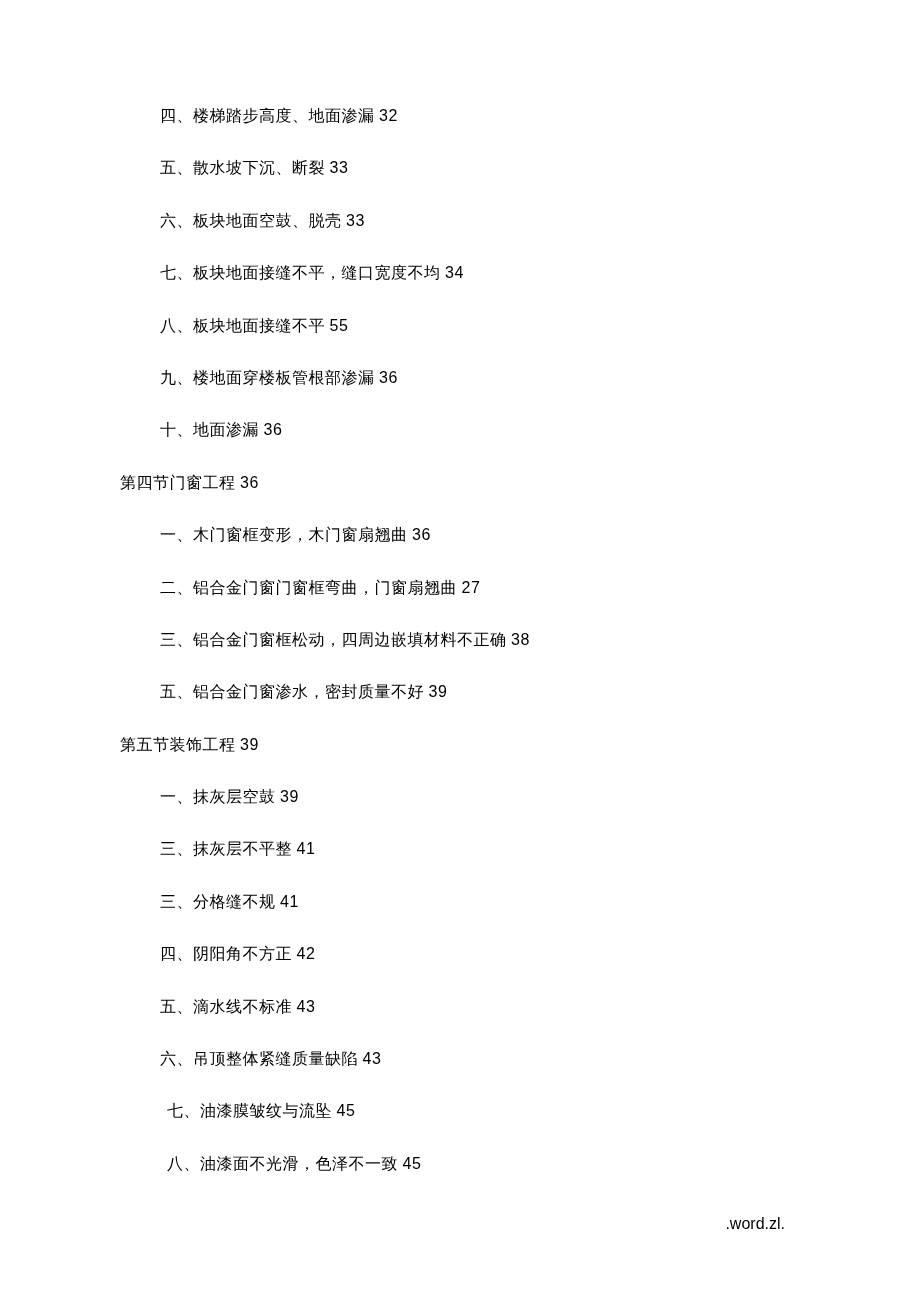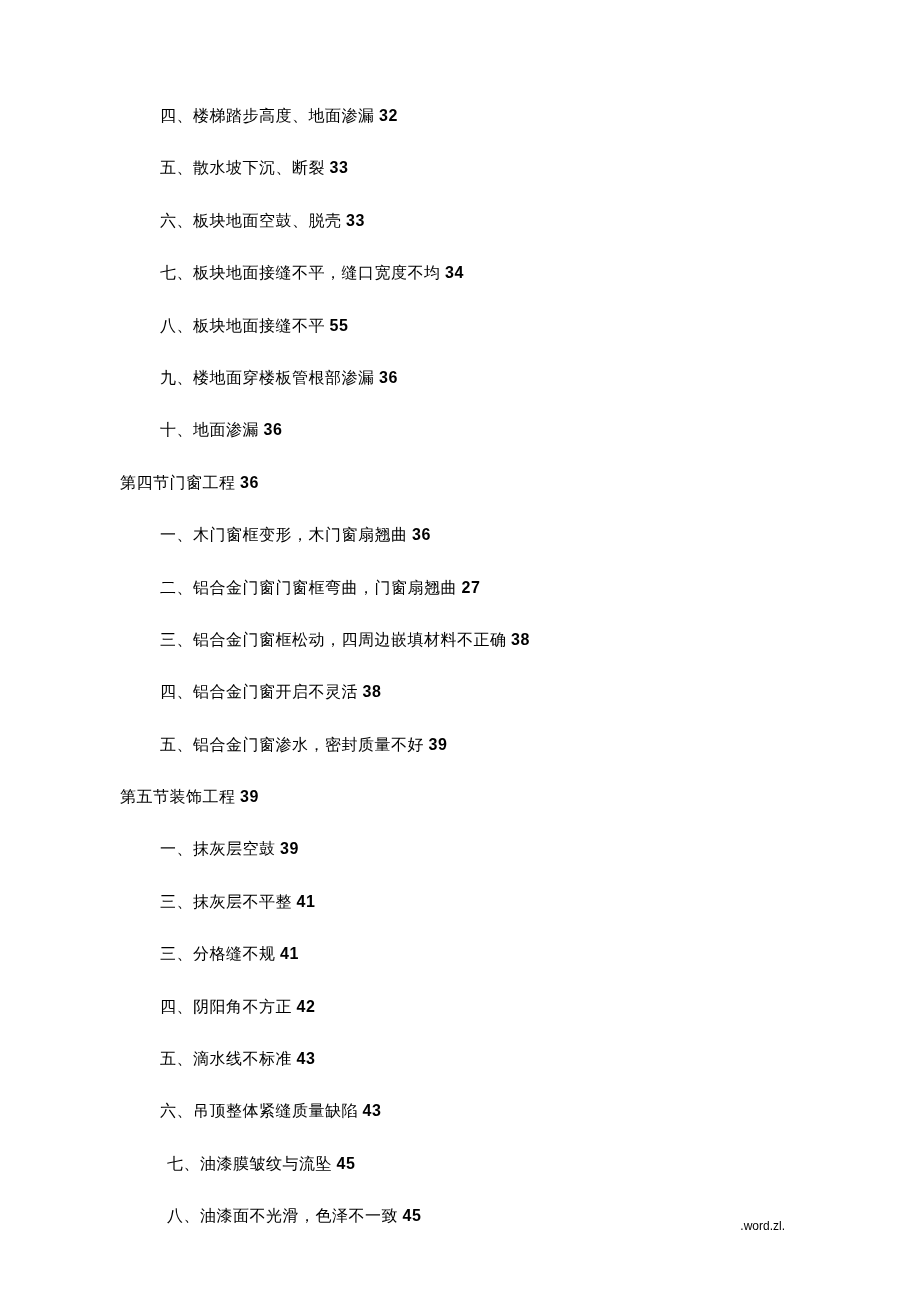--- a/index.html
+++ b/index.html
@@ -27,27 +27,26 @@
     padding-left: 40px;
   }
   .indent-sub-alt {
     padding-left: 47px;
   }
   .indent-section {
     padding-left: 0px;
   }
   .num {
     font-family: Arial, sans-serif;
-    font-weight: bold;
   }
   .footer {
     position: absolute;
     bottom: 70px;
     right: 135px;
-    font-size: 12px;
+    font-size: 16px;
     font-family: Arial, sans-serif;
     color: #000;
   }
 </style>
 </head>
 <body>
 
 <div class="page">
 
   <div class="toc-line indent-sub">
@@ -79,23 +78,20 @@
   <div class="toc-line indent-sub">
     <span>一、木门窗框变形，木门窗扇翘曲 </span><span class="num">36</span>
   </div>
   <div class="toc-line indent-sub">
     <span>二、铝合金门窗门窗框弯曲，门窗扇翘曲 </span><span class="num">27</span>
   </div>
   <div class="toc-line indent-sub">
     <span>三、铝合金门窗框松动，四周边嵌填材料不正确 </span><span class="num">38</span>
   </div>
   <div class="toc-line indent-sub">
-    <span>四、铝合金门窗开启不灵活 </span><span class="num">38</span>
-  </div>
-  <div class="toc-line indent-sub">
     <span>五、铝合金门窗渗水，密封质量不好 </span><span class="num">39</span>
   </div>
 
   <div class="toc-line indent-section">
     <span>第五节装饰工程 </span><span class="num">39</span>
   </div>
 
   <div class="toc-line indent-sub">
     <span>一、抹灰层空鼓 </span><span class="num">39</span>
   </div>

